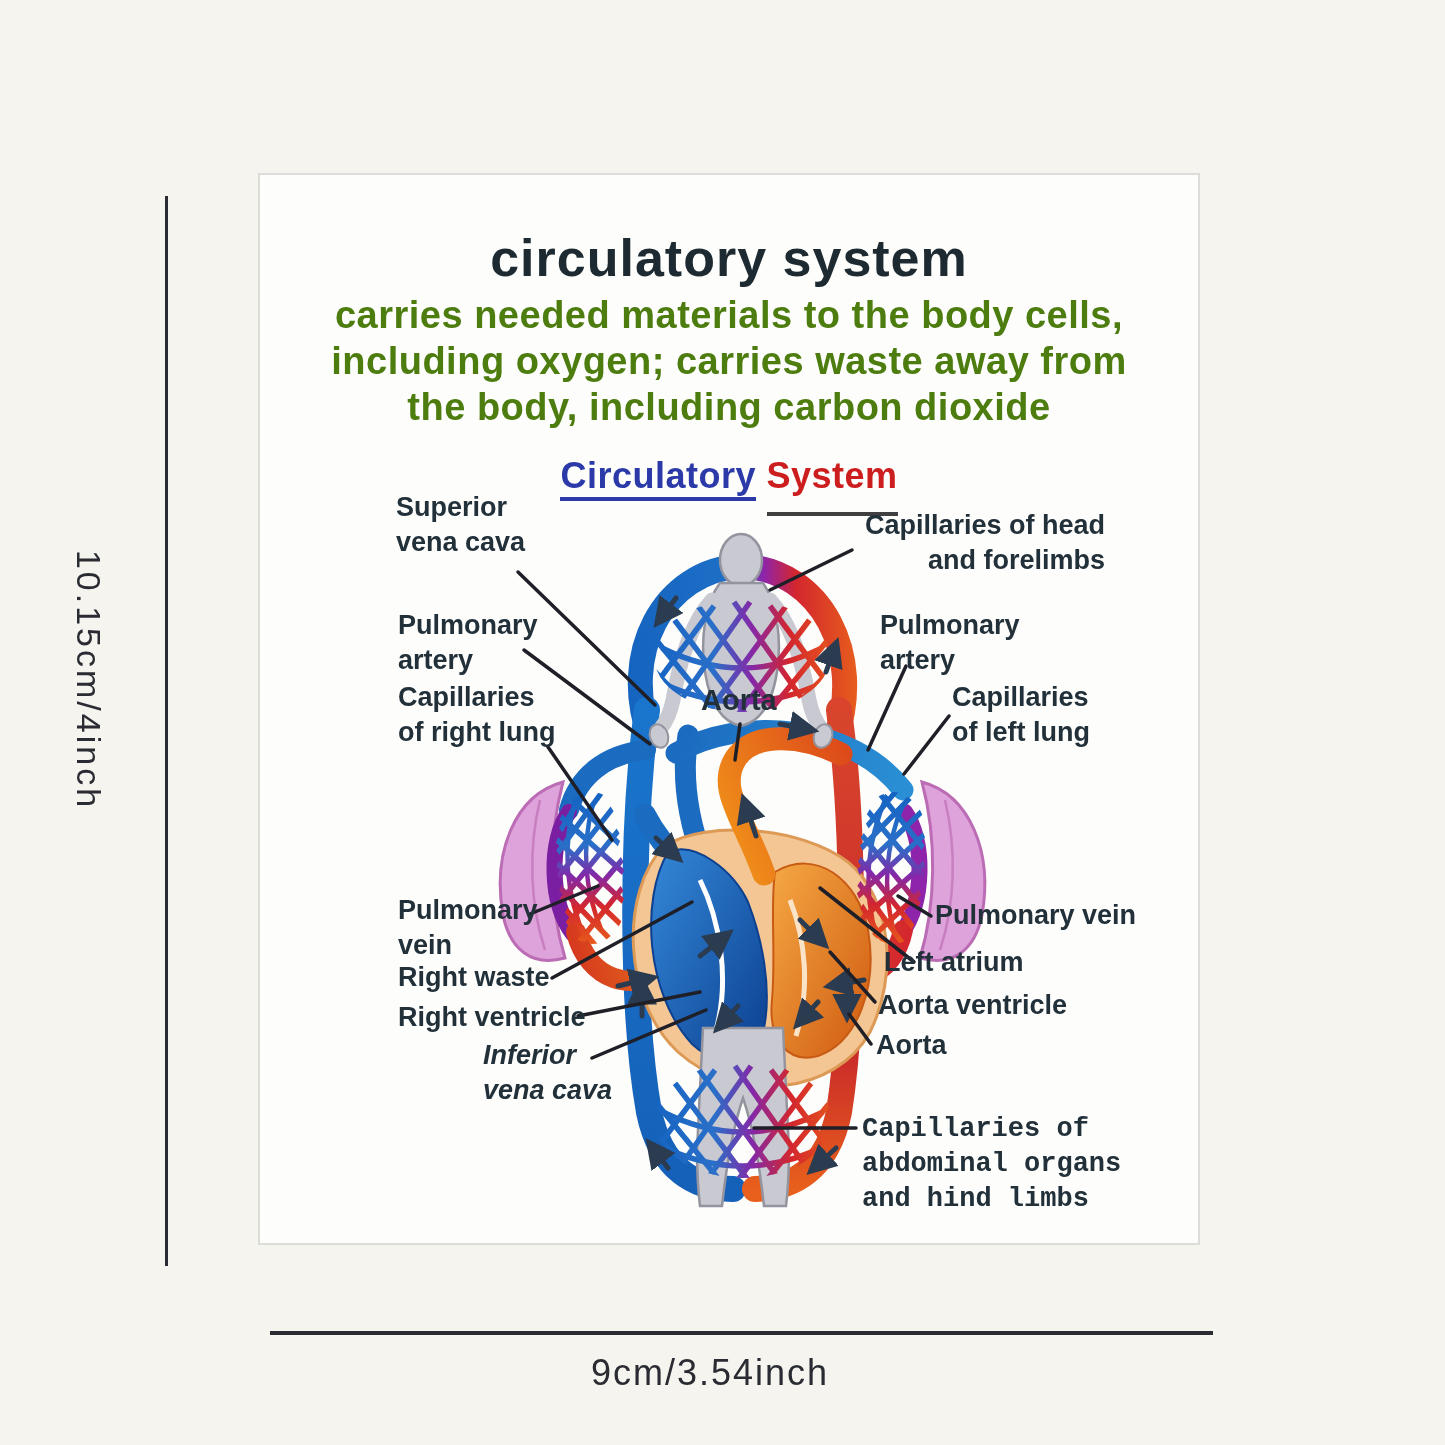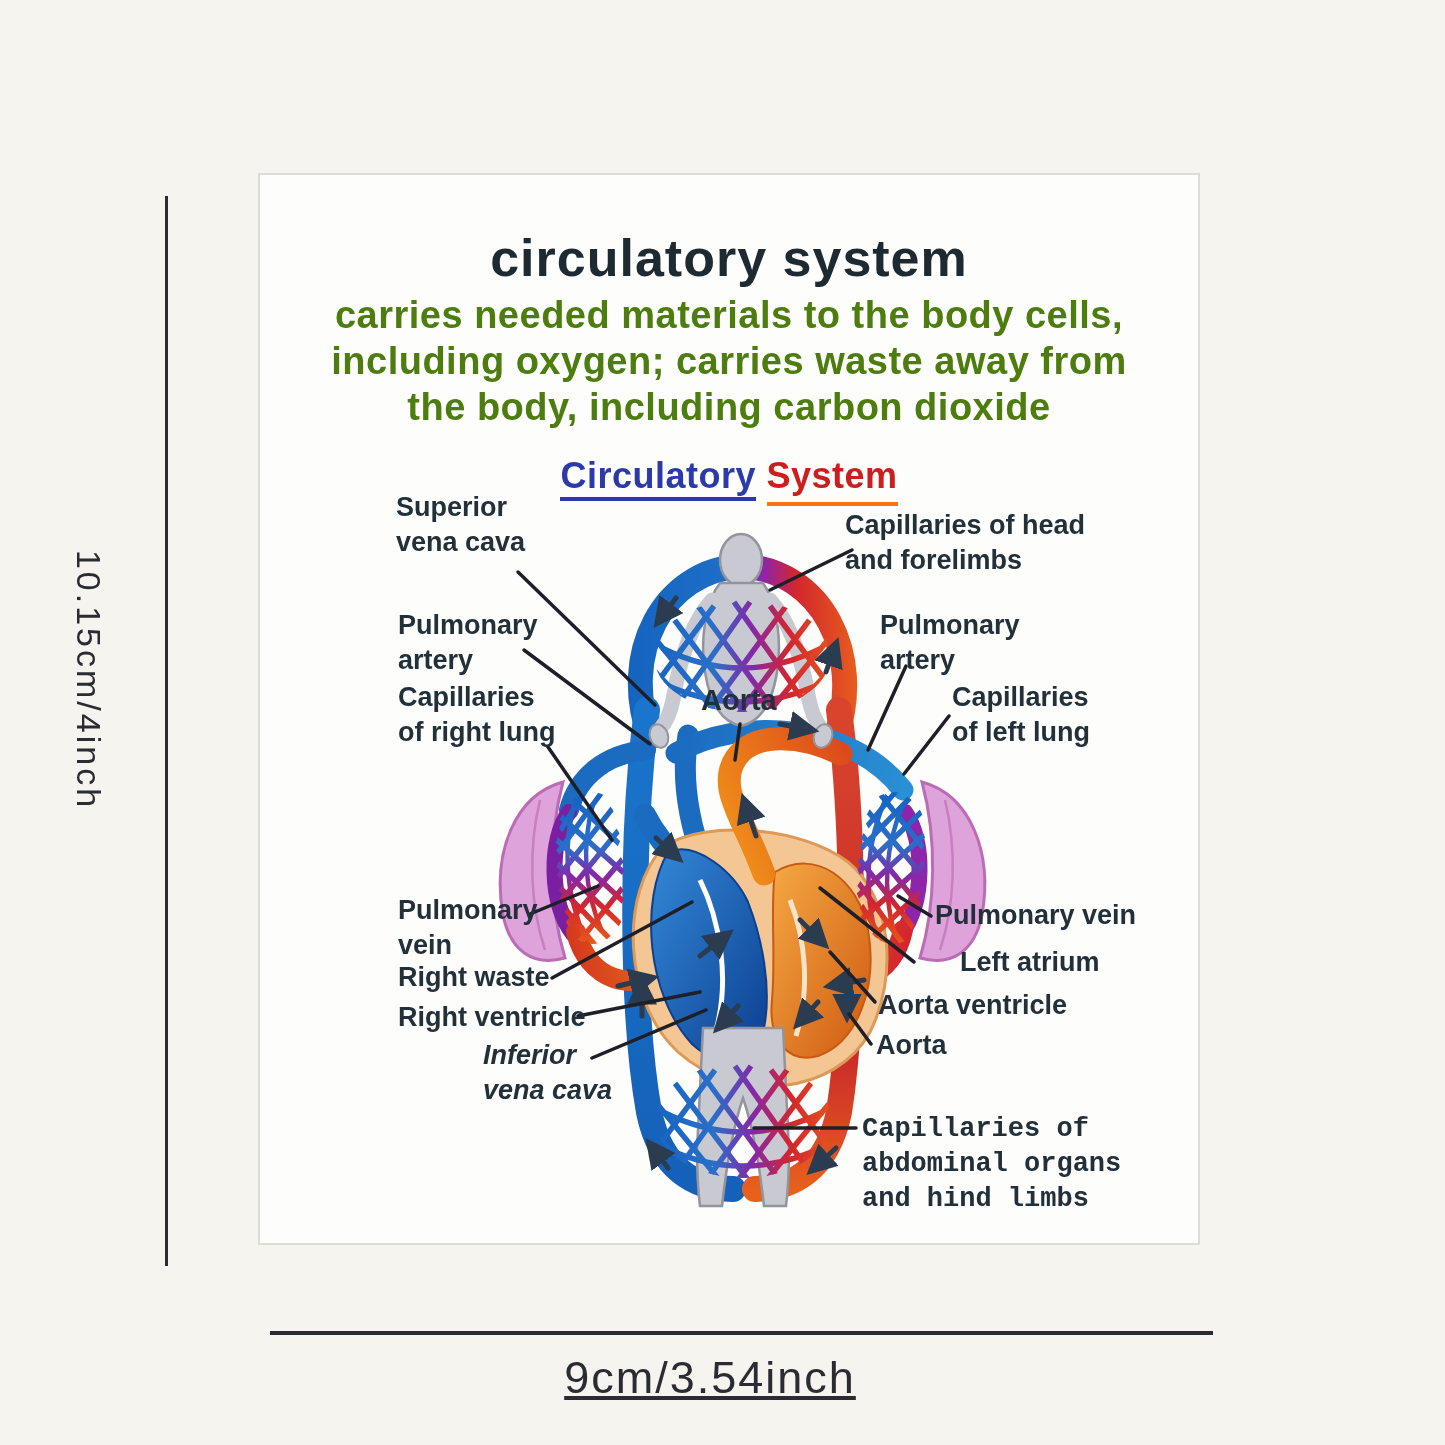--- a/index.html
+++ b/index.html
@@ -8,30 +8,30 @@
   .poster{position:absolute;left:258px;top:173px;width:942px;height:1072px;
           background:#fdfdfb;border:2px solid #dcdcd8;box-sizing:border-box;}
   .title{position:absolute;left:258px;top:228px;width:942px;text-align:center;
          font-size:52px;font-weight:bold;letter-spacing:1px;color:#1d2a31;}
   .subtitle{position:absolute;left:268px;top:292px;width:922px;text-align:center;
             font-size:38px;font-weight:bold;letter-spacing:.5px;line-height:46px;
             color:#4d7c0f;white-space:pre-line;}
   .diagram-heading{position:absolute;left:258px;top:455px;width:942px;text-align:center;
                    font-size:36px;font-weight:bold;letter-spacing:.5px;}
   .diagram-heading .w1{color:#2b3aa8;border-bottom:4px solid #2b3aa8;padding-bottom:1px;}
-  .diagram-heading .w2{color:#cc1e1e;border-bottom:4px solid #f97316;padding-bottom:6px;}
+  .diagram-heading .w2{color:#cc1e1e;border-bottom:4px solid #404040;padding-bottom:16px;}
   .lbl{position:absolute;font-size:27px;font-weight:bold;color:#22303a;
        line-height:35px;white-space:pre-line;}
-  .lbl.c{text-align:left;}
+  .lbl.c{text-align:right;}
   .dim-v-line{position:absolute;left:165px;top:196px;width:3px;height:1070px;background:#2b2b33;}
   .dim-v-text{position:absolute;left:-72px;top:660px;width:320px;height:40px;text-align:center;
               transform:rotate(90deg);font-size:34px;color:#2b2b33;letter-spacing:3px;}
   .dim-h-line{position:absolute;left:270px;top:1331px;width:943px;height:4px;background:#2b2b33;}
   .dim-h-text{position:absolute;left:270px;top:1352px;width:880px;text-align:center;
-              font-size:45px;color:#2b2b33;letter-spacing:2px;text-decoration:underline;}
+              font-size:36px;color:#2b2b33;letter-spacing:2px;}
   svg.art{position:absolute;left:0;top:0;width:1445px;height:1445px;}
 </style>
 </head>
 <body>
 
 <div class="canvas">
 
   <div class="dim-v-line"></div>
   <div class="dim-v-text">10.15cm/4inch</div>
   <div class="dim-h-line"></div>
@@ -234,20 +234,20 @@
   <div class="lbl" style="left:483px;top:1038px;font-style:italic;">Inferior
 vena cava</div>
   <div class="lbl" style="left:701px;top:683px;font-size:29px;">Aorta</div>
   <div class="lbl c" style="left:845px;top:508px;width:260px;">Capillaries of head
 and forelimbs</div>
   <div class="lbl" style="left:880px;top:608px;">Pulmonary
 artery</div>
   <div class="lbl" style="left:952px;top:680px;">Capillaries
 of left lung</div>
   <div class="lbl" style="left:935px;top:898px;">Pulmonary vein</div>
-  <div class="lbl" style="left:960px;top:945px;">Left atrium</div>
+  <div class="lbl" style="left:884px;top:945px;">Left atrium</div>
   <div class="lbl" style="left:878px;top:988px;">Aorta ventricle</div>
   <div class="lbl" style="left:876px;top:1028px;">Aorta</div>
   <div class="lbl" style="left:862px;top:1112px;font-family:Liberation Mono, monospace;">Capillaries of
 abdominal organs
 and hind limbs</div>
 
 </div>
 
 </body></html>

